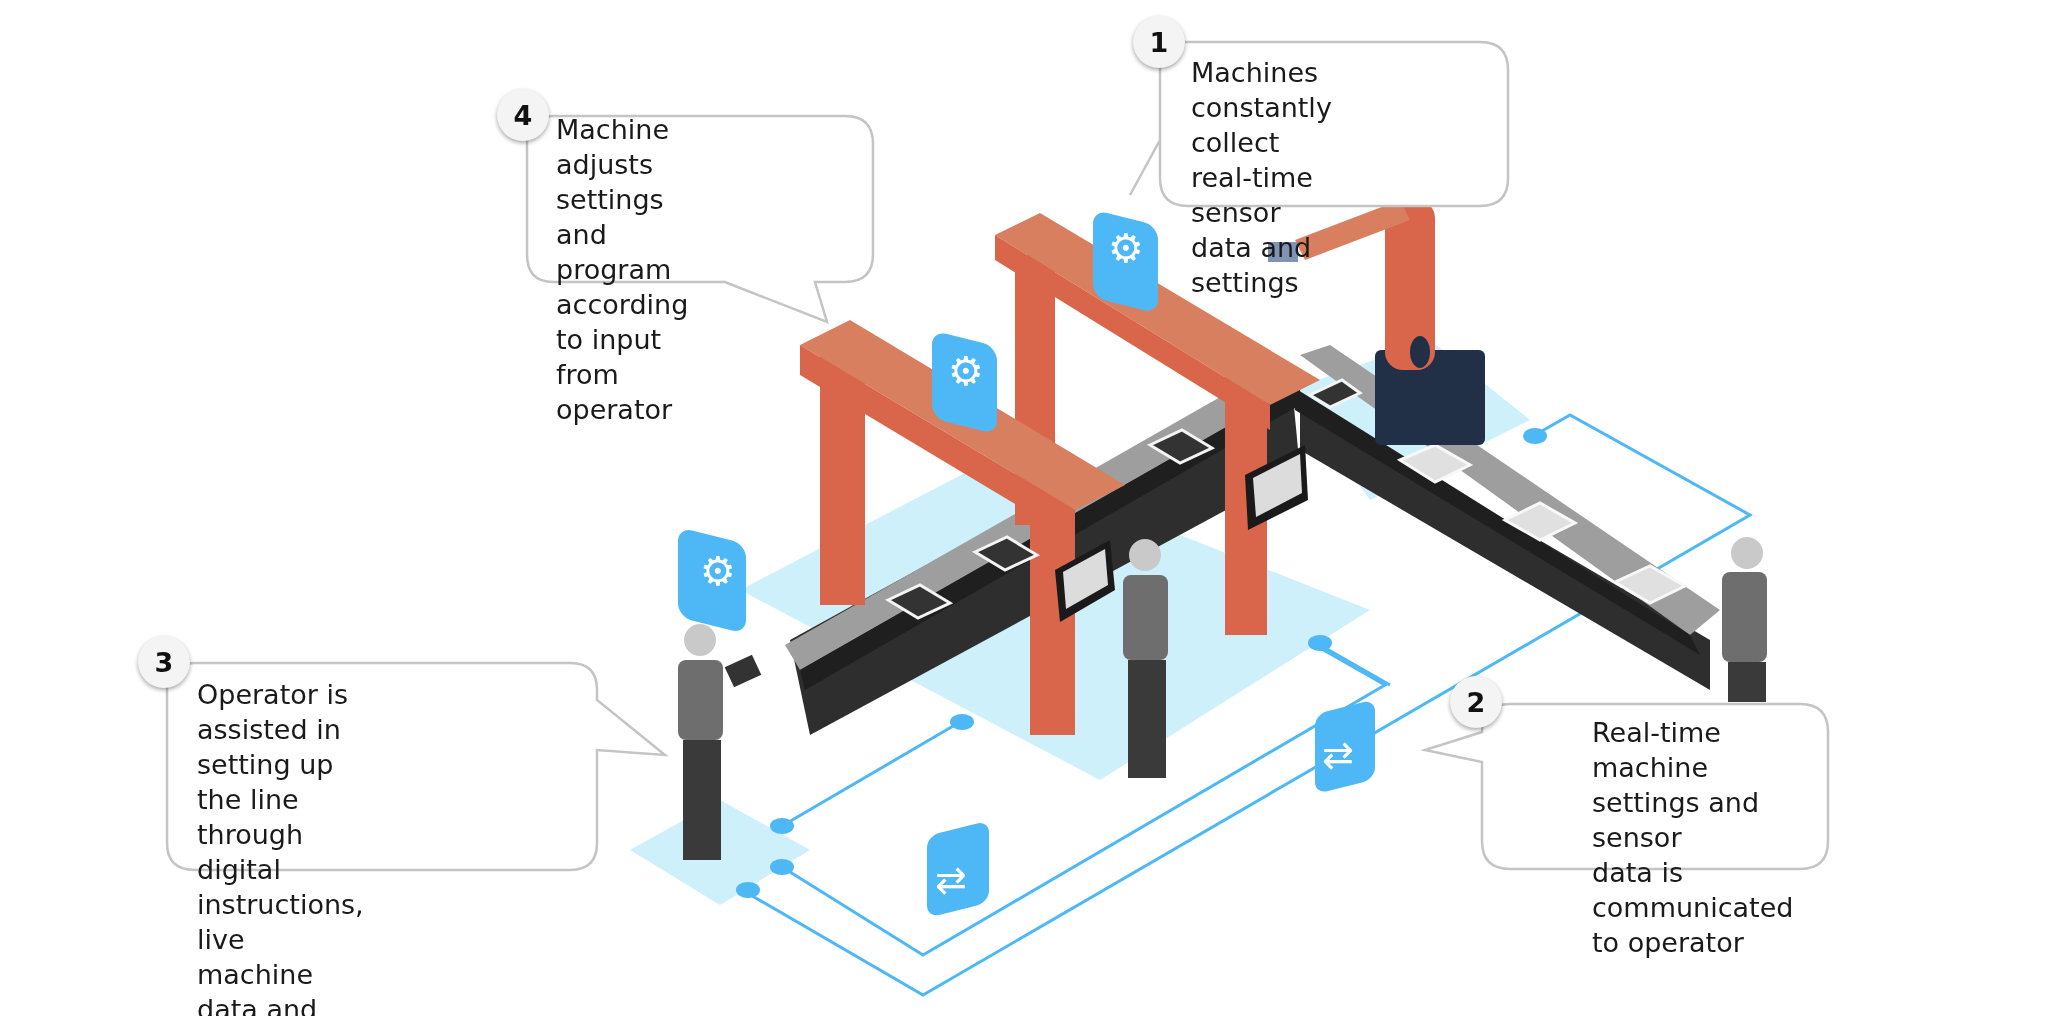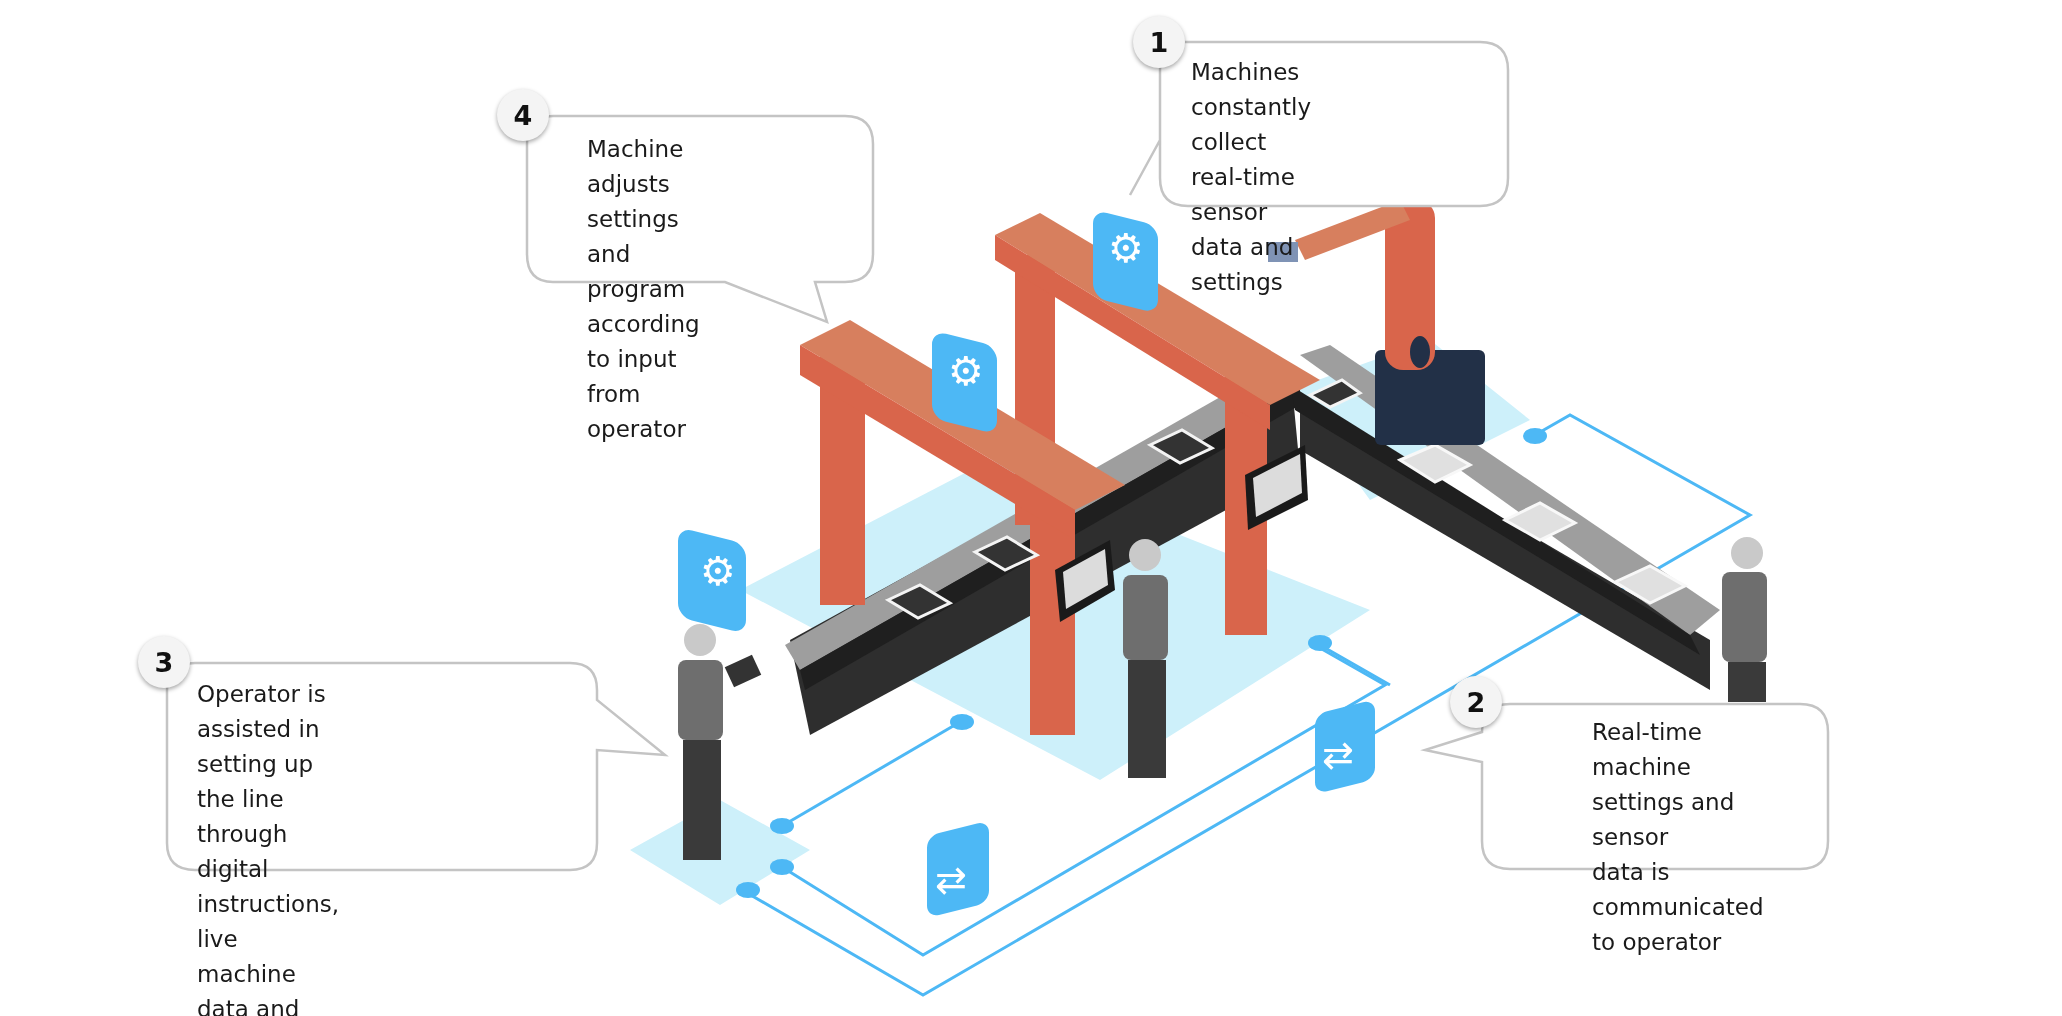--- a/index.html
+++ b/index.html
@@ -1,19 +1,19 @@
 <!DOCTYPE html>
 <html><head>
 <meta charset="utf-8">
 <style>
   html, body { margin:0; padding:0; background:#ffffff; }
   body { width:2062px; height:1016px; position:relative; overflow:hidden; font-family:"DejaVu Sans", sans-serif; }
   #scene { position:absolute; left:0; top:0; width:2062px; height:1016px; }
   .callout { position:absolute; }
-  .bubble-text { position:absolute; font-family:"DejaVu Sans", sans-serif; font-size:23px; line-height:35px; color:#1a1a1a; white-space:pre-line; }
+  .bubble-text { position:absolute; font-family:"DejaVu Sans", sans-serif; font-size:27px; line-height:35px; color:#1a1a1a; white-space:pre-line; }
   .badge { position:absolute; width:52px; height:52px; border-radius:50%; background:#f4f4f4;
            box-shadow: 0 2px 4px rgba(0,0,0,0.35); font-family:"DejaVu Sans", sans-serif; font-weight:bold; font-size:27px;
            color:#111; display:flex; align-items:center; justify-content:center; }
 </style>
 </head>
 <body>
 
 <svg id="scene" viewBox="0 0 2062 1016" xmlns="http://www.w3.org/2000/svg">
 
   <g fill="#cdf0fa">
@@ -139,21 +139,21 @@
 <div class="callout">
   <div class="badge" style="left:1133px; top:16px;">1</div>
   <div class="bubble-text" style="left:1191px; top:55px;">Machines constantly
 collect real-time
 sensor data and
 settings</div>
 </div>
 
 <div class="callout">
   <div class="badge" style="left:497px; top:89px;">4</div>
-  <div class="bubble-text" style="left:556px; top:132px;margin-left:31px;">Machine adjusts
+  <div class="bubble-text" style="left:556px; top:112px;">Machine adjusts
 settings and program
 according to input from
 operator</div>
 </div>
 
 <div class="callout">
   <div class="badge" style="left:138px; top:636px;">3</div>
   <div class="bubble-text" style="left:197px; top:677px;">Operator is assisted in
 setting up the line through
 digital instructions, live

